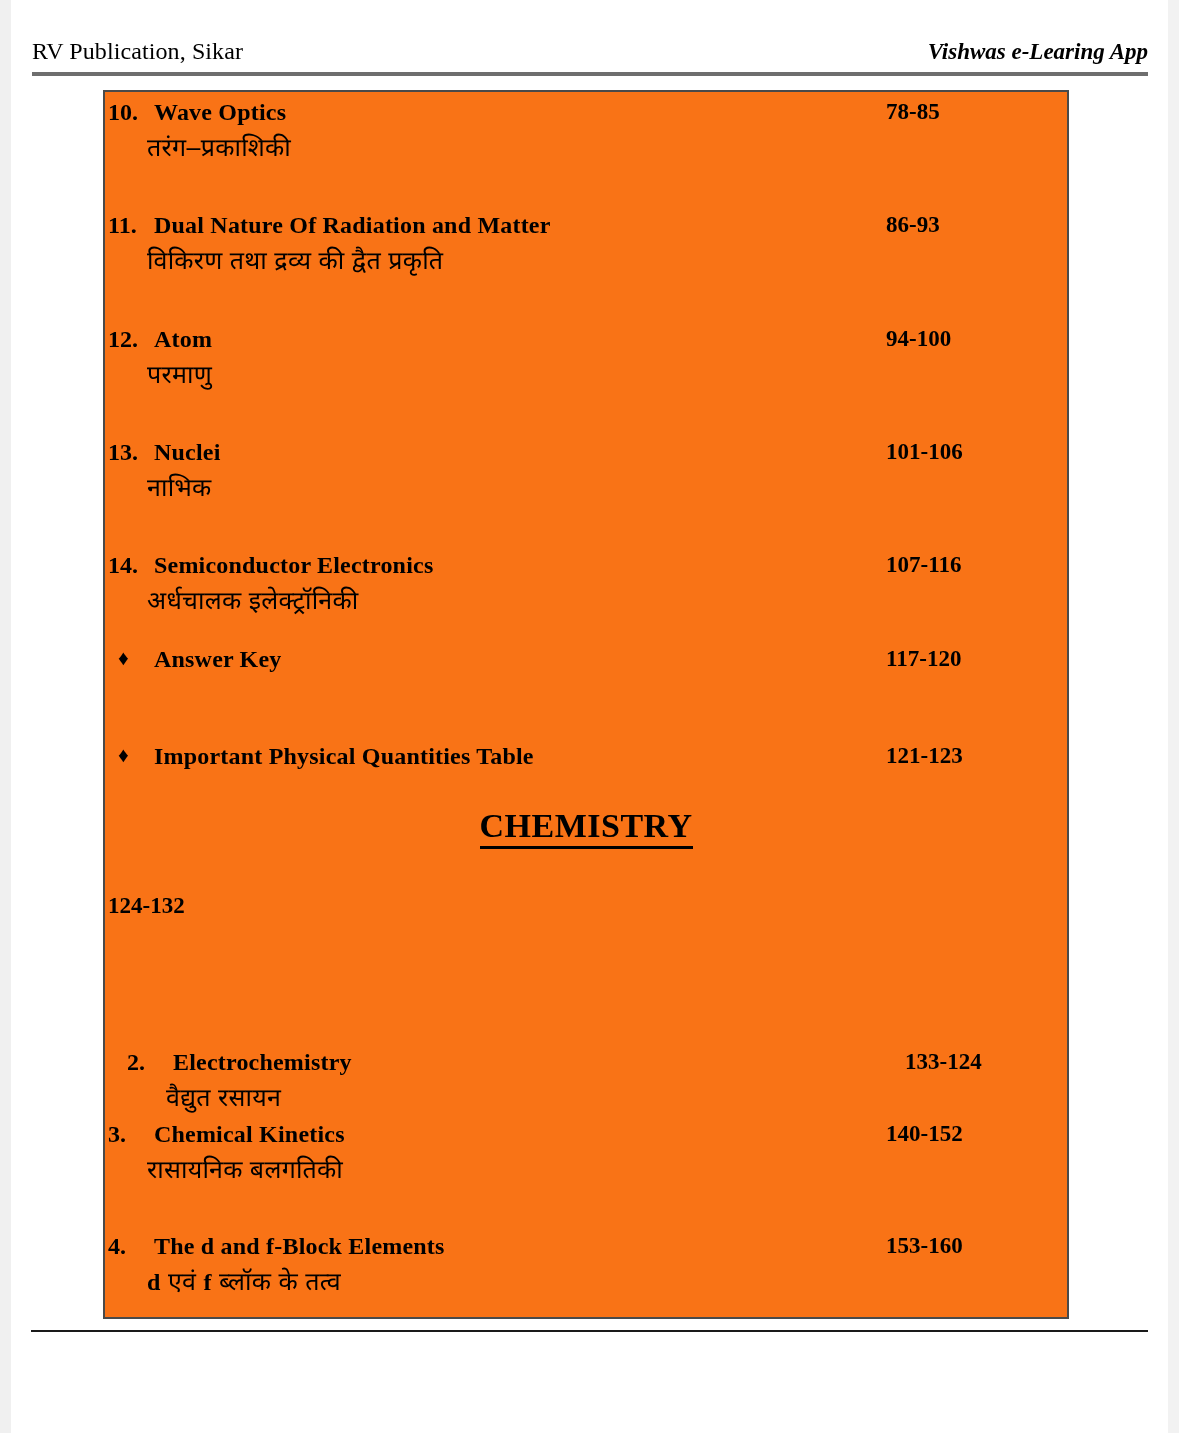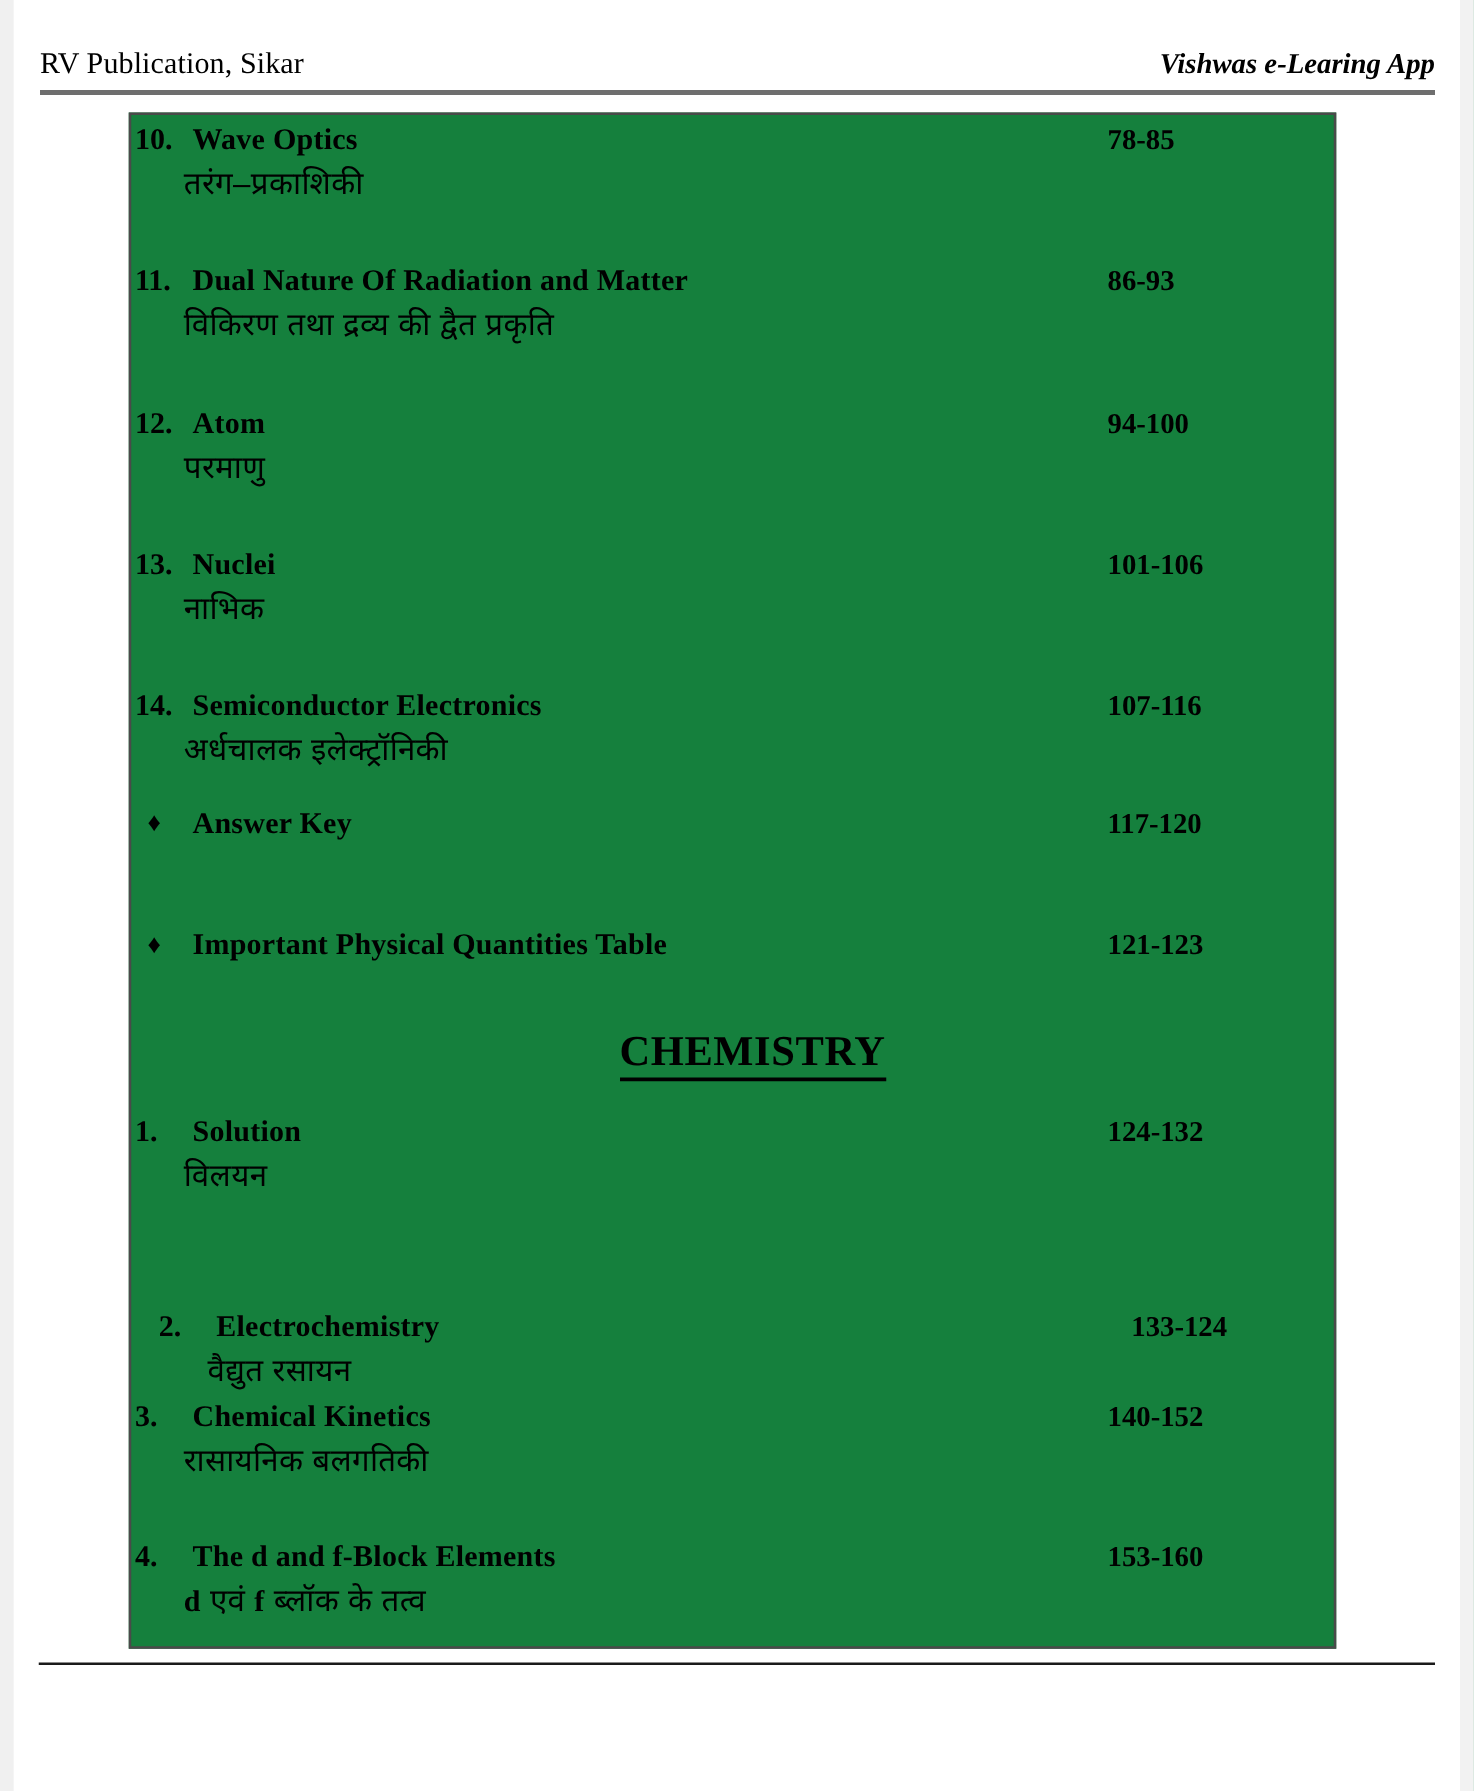--- a/index.html
+++ b/index.html
@@ -68,21 +68,21 @@
   }
 
   
   .toc-box {
     position: absolute;
     left: 103px; top: 90px;
     width: 966px;
     height: 1229px;
     border: 2px solid #4a4a4a;
     box-sizing: border-box;
-    background: #15803d;
+    background: #f97316;
   }
 
   .toc-inner {
     position: relative;
     width: 100%;
     height: 100%;
     padding: 0;
   }
 
   .entry {
@@ -138,21 +138,21 @@
     font-weight: 700;
     text-align: left;
     padding-left: 0;
   }
 
   .section-heading {
     text-align: center;
     font-size: 34px;
     font-weight: 700;
     letter-spacing: 0.5px;
-    margin: 16px;
+    margin: 0;
   }
   .section-heading span {
     border-bottom: 3px solid #000;
     padding-bottom: 2px;
   }
 
   
   .foot-rule {
     position: absolute;
     left: 31px; top: 1330px;
@@ -229,24 +229,20 @@
         <span class="entry-bullet">♦</span><span class="entry-title">Important Physical Quantities Table</span>
       </div>
       <div class="entry-pages">121-123</div>
     </div>
 
     <div class="section-heading" style="position:absolute; left:0; top:715px; width:962px;">
       <span>CHEMISTRY</span>
     </div>
 
     <div class="entry" style="position:absolute; left:3px; top:801px; width:958px;">
-      <div class="entry-left">
-        <span class="entry-num">1.</span><span class="entry-title">Solution</span>
-        <span class="entry-sub">विलयन</span>
-      </div>
       <div class="entry-pages">124-132</div>
     </div>
 
     <div class="entry" style="position:absolute; left:3px; top:957px; width:958px;margin-left:19px;">
       <div class="entry-left">
         <span class="entry-num">2.</span><span class="entry-title">Electrochemistry</span>
         <span class="entry-sub">वैद्युत  रसायन</span>
       </div>
       <div class="entry-pages">133-124</div>
     </div>

